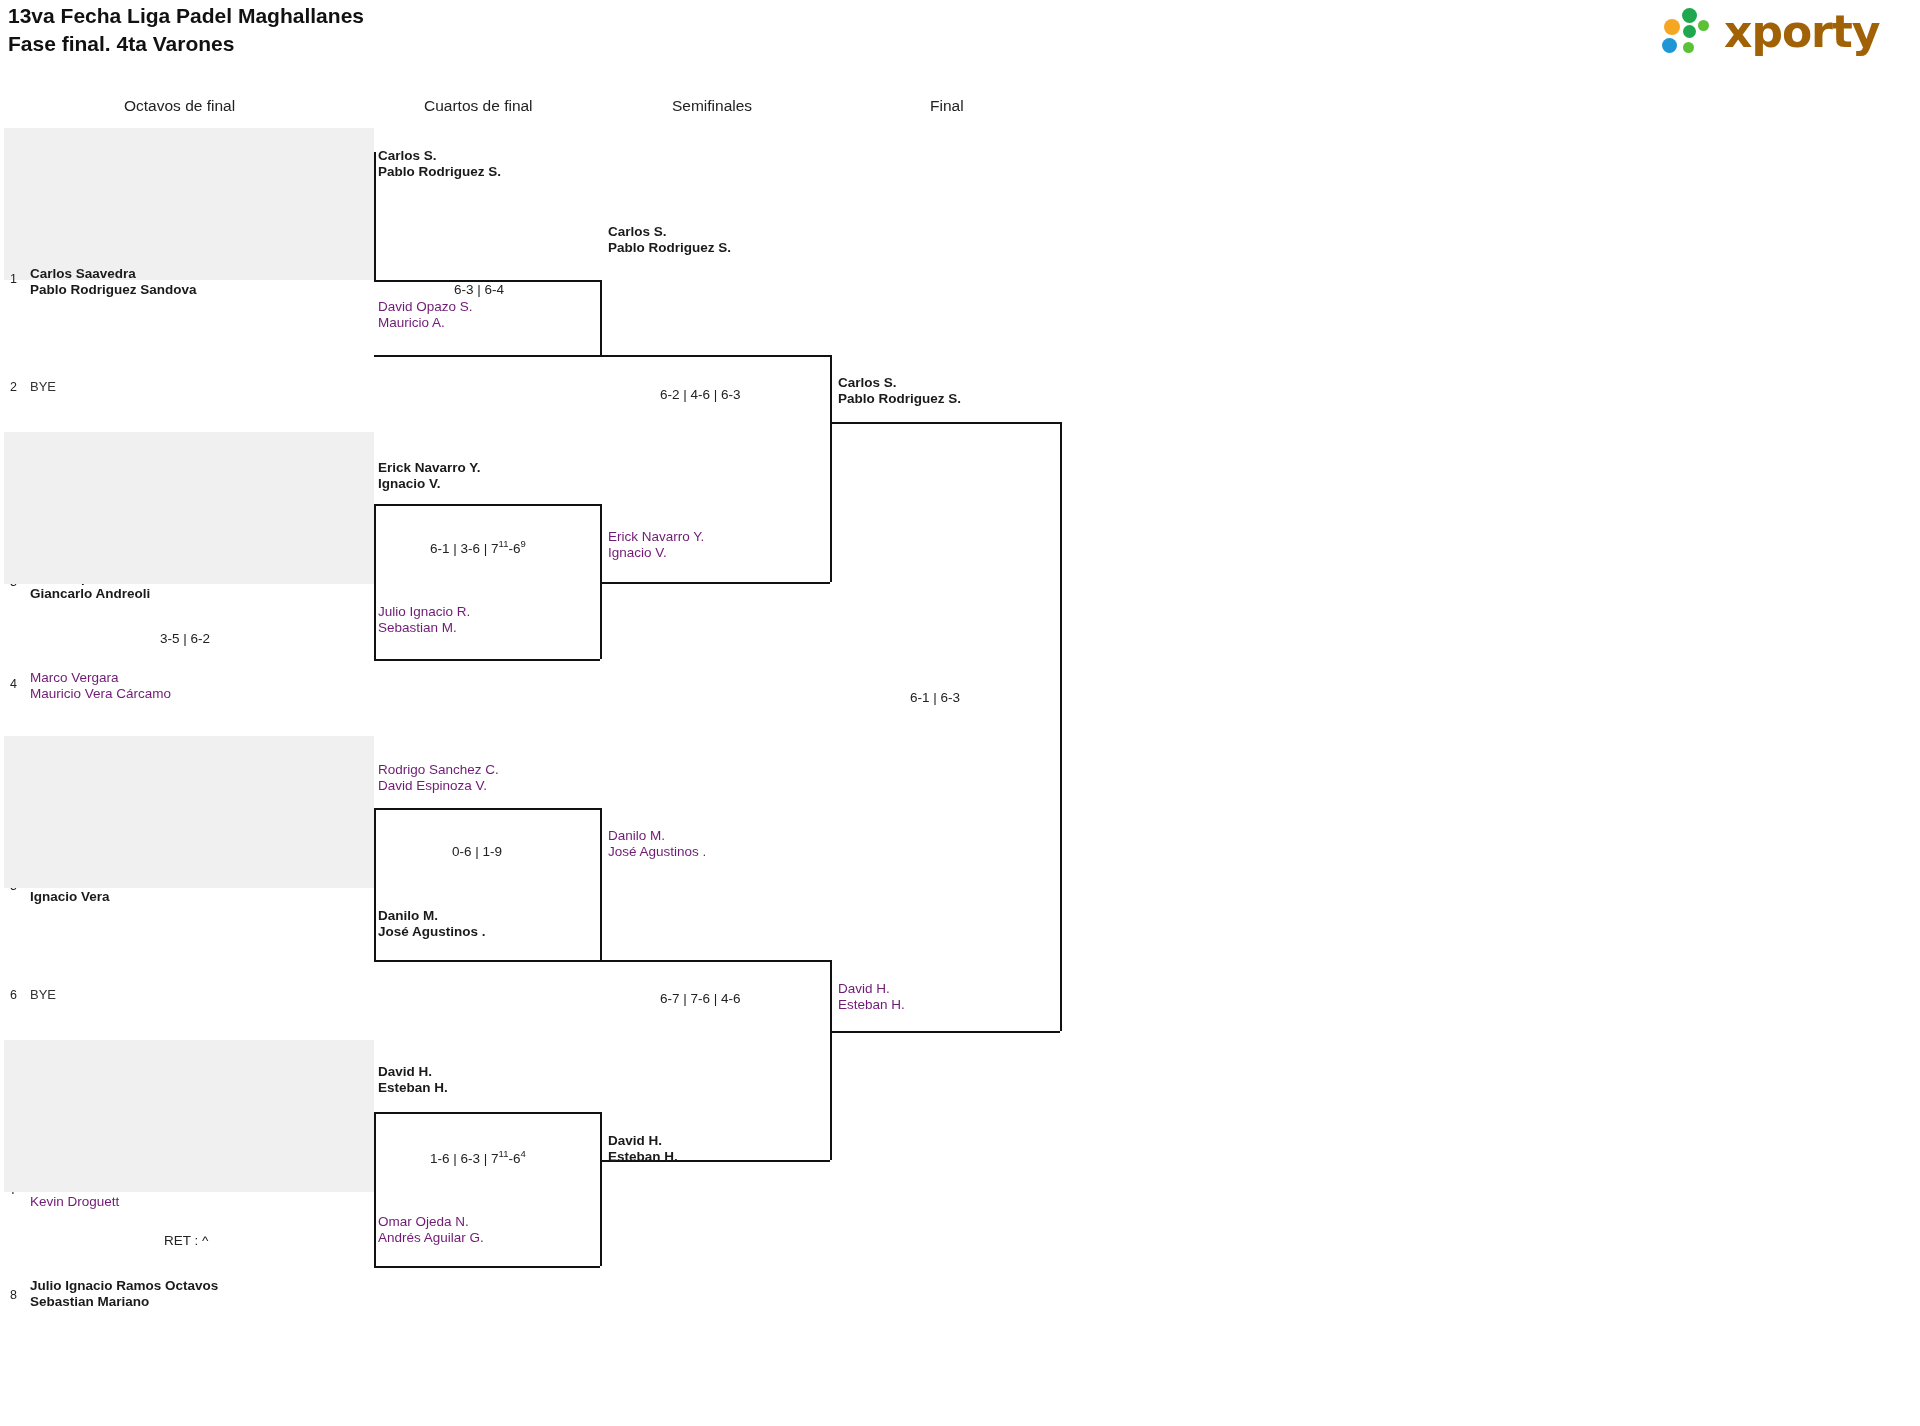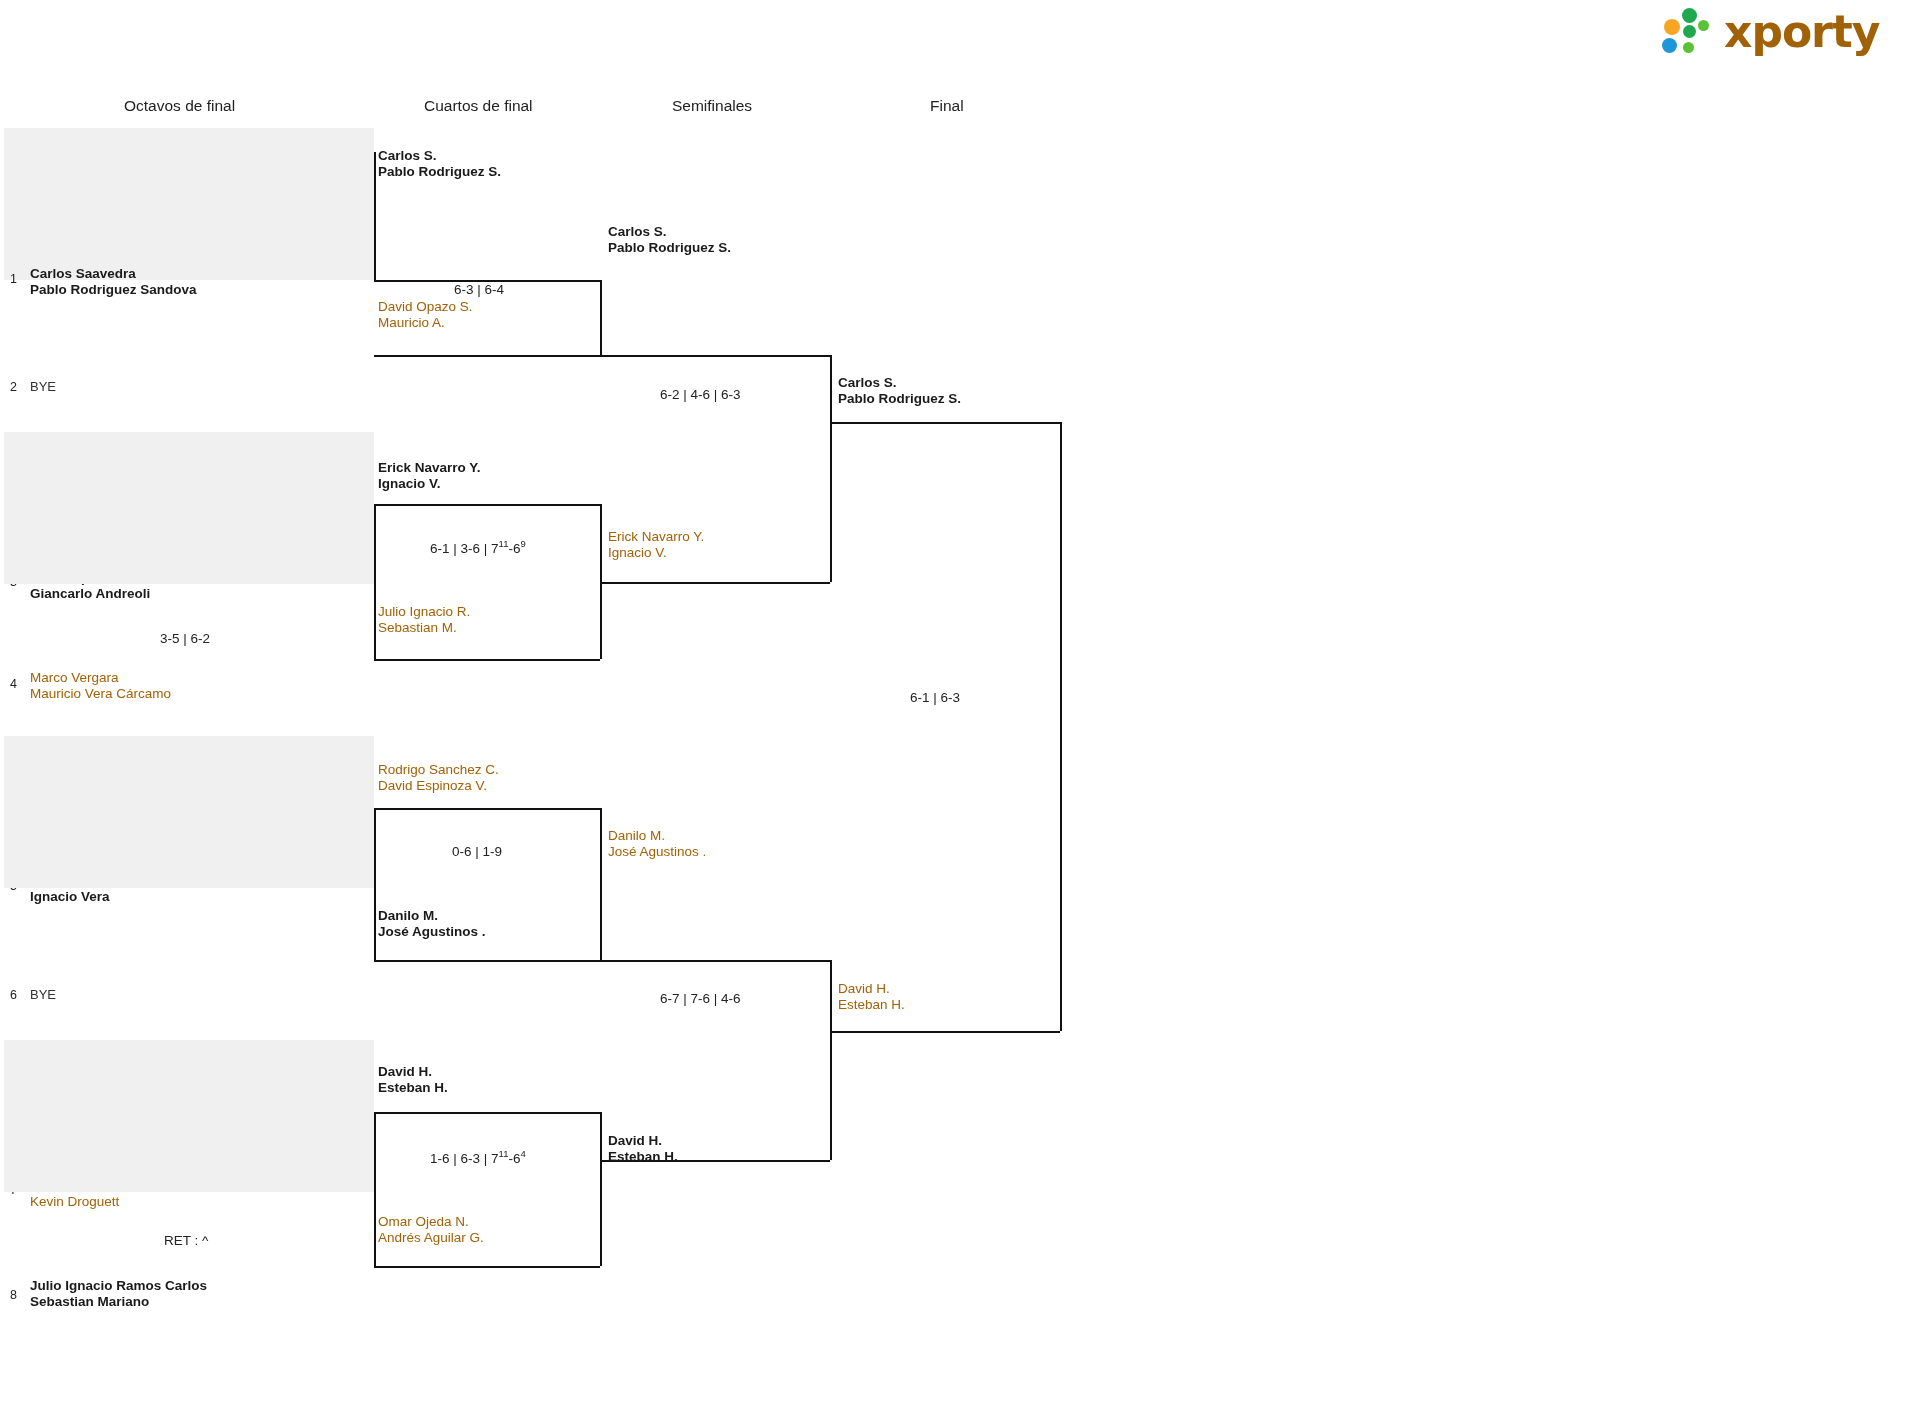--- a/index.html
+++ b/index.html
@@ -84,21 +84,21 @@
     color: #222;
   }
   .players {
     position: absolute;
     font-size: 13.5px;
     line-height: 1.19;
     white-space: nowrap;
   }
   .players .p { display: block; }
   .bold .p { font-weight: bold; }
-  .grey .p { color: #a16207; }
+  .grey .p { color: #701a75; }
   .score {
     position: absolute;
     font-size: 13.5px;
     color: #222;
     white-space: nowrap;
   }
   .score sup { font-size: 9.5px; vertical-align: super; }
   .bye {
     position: absolute;
     font-size: 13px;
@@ -110,20 +110,24 @@
     position: absolute;
     background: #111111;
   }
   .lnv { width: 1.6px; }
   .lnh { height: 1.6px; }
 </style>
 </head>
 <body>
 
 <div id="header">
+  <div id="title-block">
+    <div class="t-line">13va Fecha Liga Padel Maghallanes</div>
+    <div class="t-line">Fase final. 4ta Varones</div>
+  </div>
 
   <div id="logo">
     <div id="logo-mark">
       <span class="dot" style="left:20px; top:0px;  width:15px; height:15px; background:#1fa84f;"></span>
       <span class="dot" style="left:36px; top:12px; width:11px; height:11px; background:#5bc236;"></span>
       <span class="dot" style="left:2px;  top:11px; width:16px; height:16px; background:#f5a623;"></span>
       <span class="dot" style="left:21px; top:17px; width:13px; height:13px; background:#1fa84f;"></span>
       <span class="dot" style="left:0px;  top:30px; width:15px; height:15px; background:#2196d6;"></span>
       <span class="dot" style="left:21px; top:34px; width:11px; height:11px; background:#5bc236;"></span>
     </div>
@@ -172,21 +176,21 @@
 
 <div class="slot" style="left:4px; top:586px; width:370px; height:146px;">
   <div class="seed" style="top:597px;">7</div>
   <div class="players grey" style="left:26px; top:592px;">
     <span class="p">Nicolas Alexander</span>
     <span class="p">Kevin Droguett</span>
   </div>
   <div class="score" style="left:160px; top:647px;">RET : ^</div>
   <div class="seed" style="top:702px;">8</div>
   <div class="players bold" style="left:26px; top:692px;">
-    <span class="p">Julio Ignacio Ramos Carlos</span>
+    <span class="p">Julio Ignacio Ramos Octavos</span>
     <span class="p">Sebastian Mariano</span>
   </div>
 </div>
 
 <div class="slot slot-shade" style="left:4px; top:736px; width:370px; height:152px;">
   
   
   
   
 </div>

